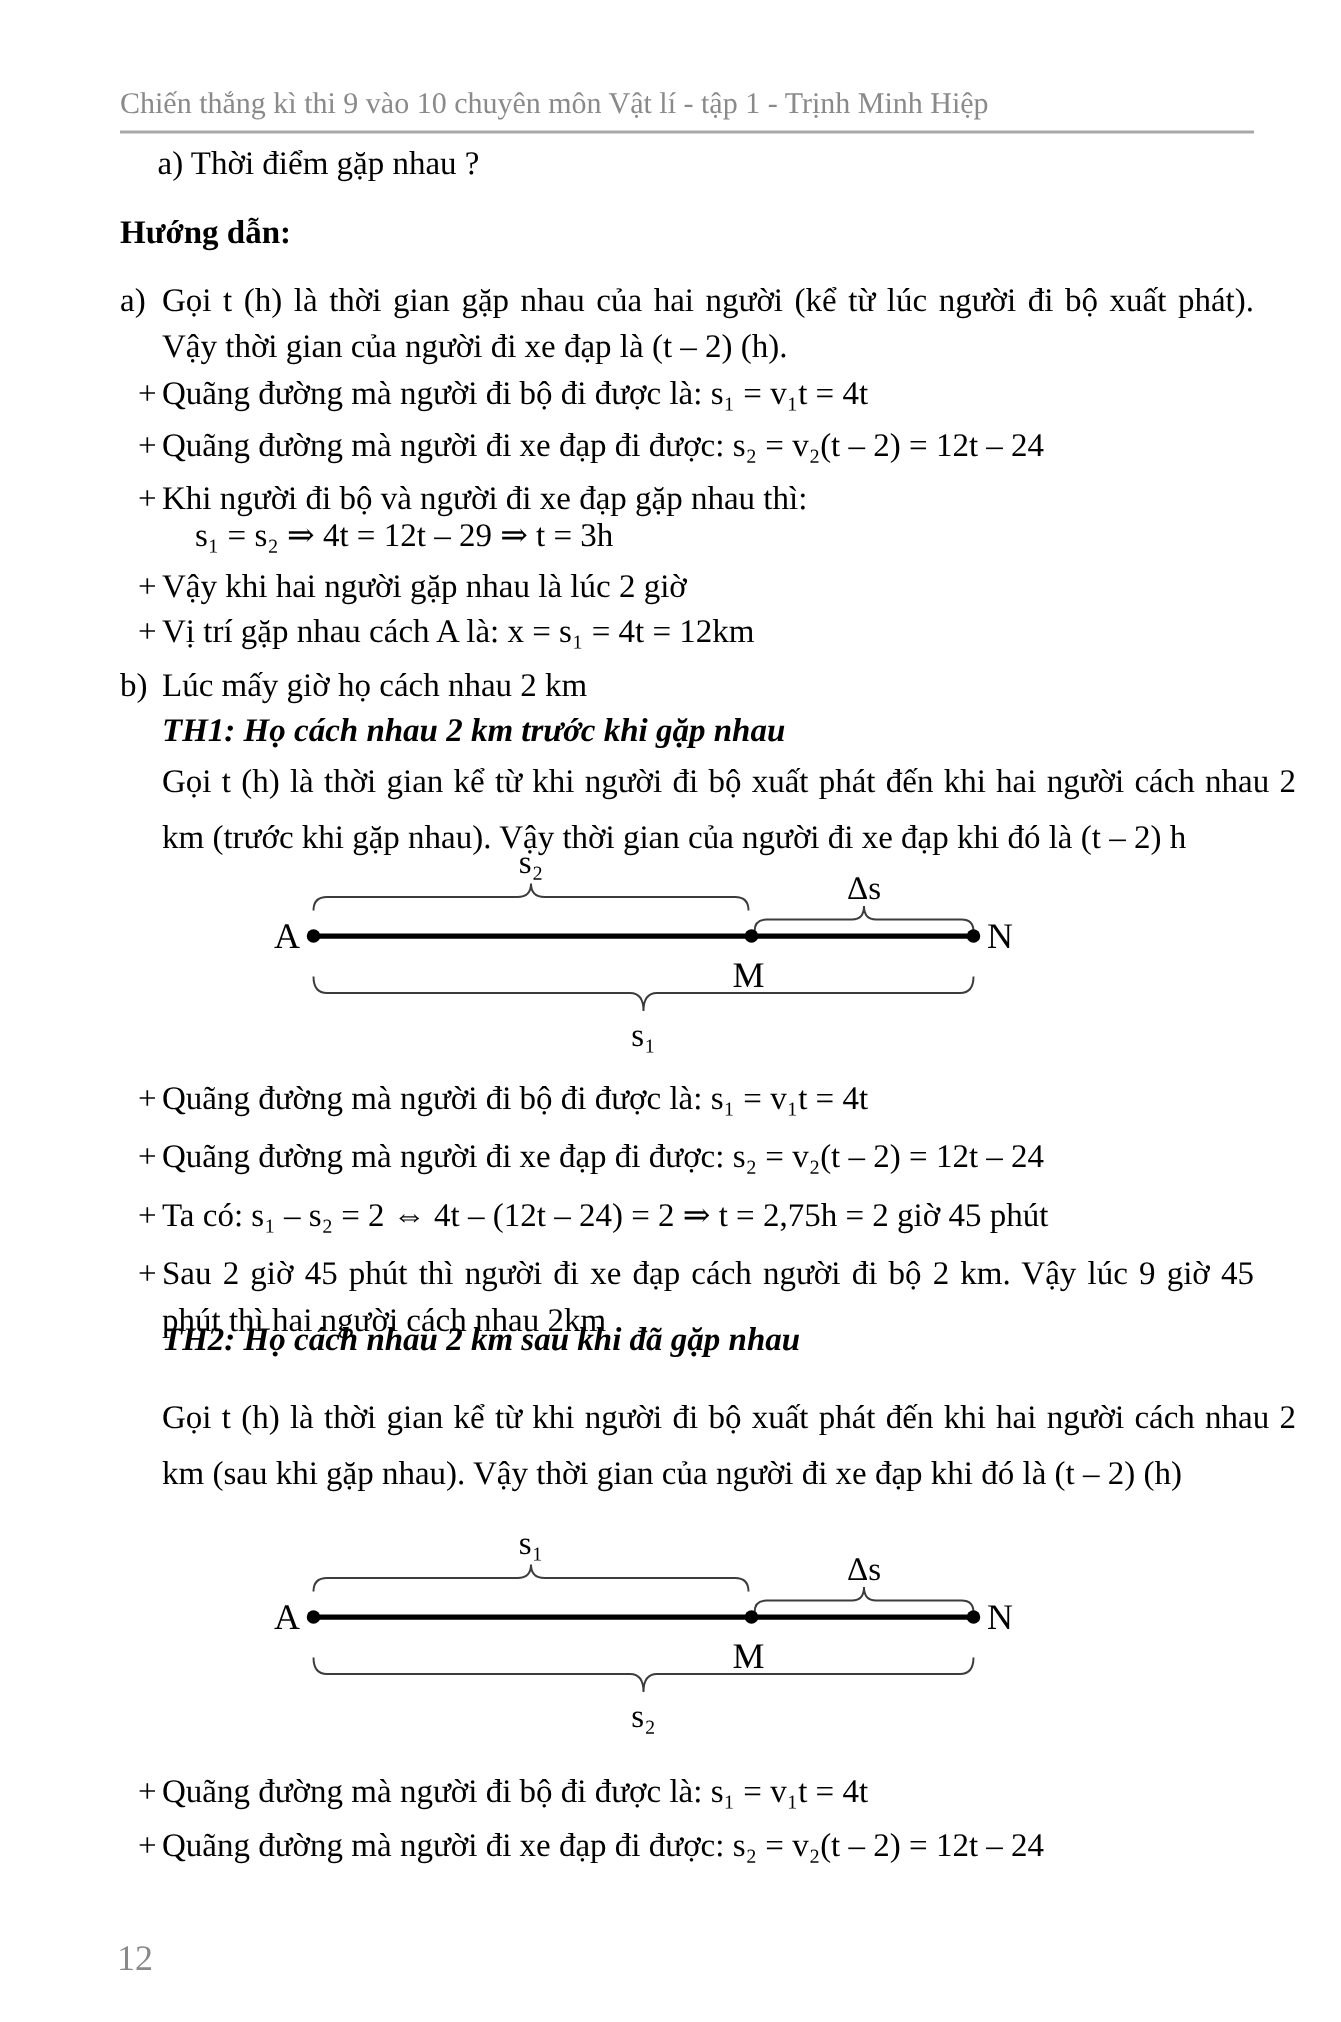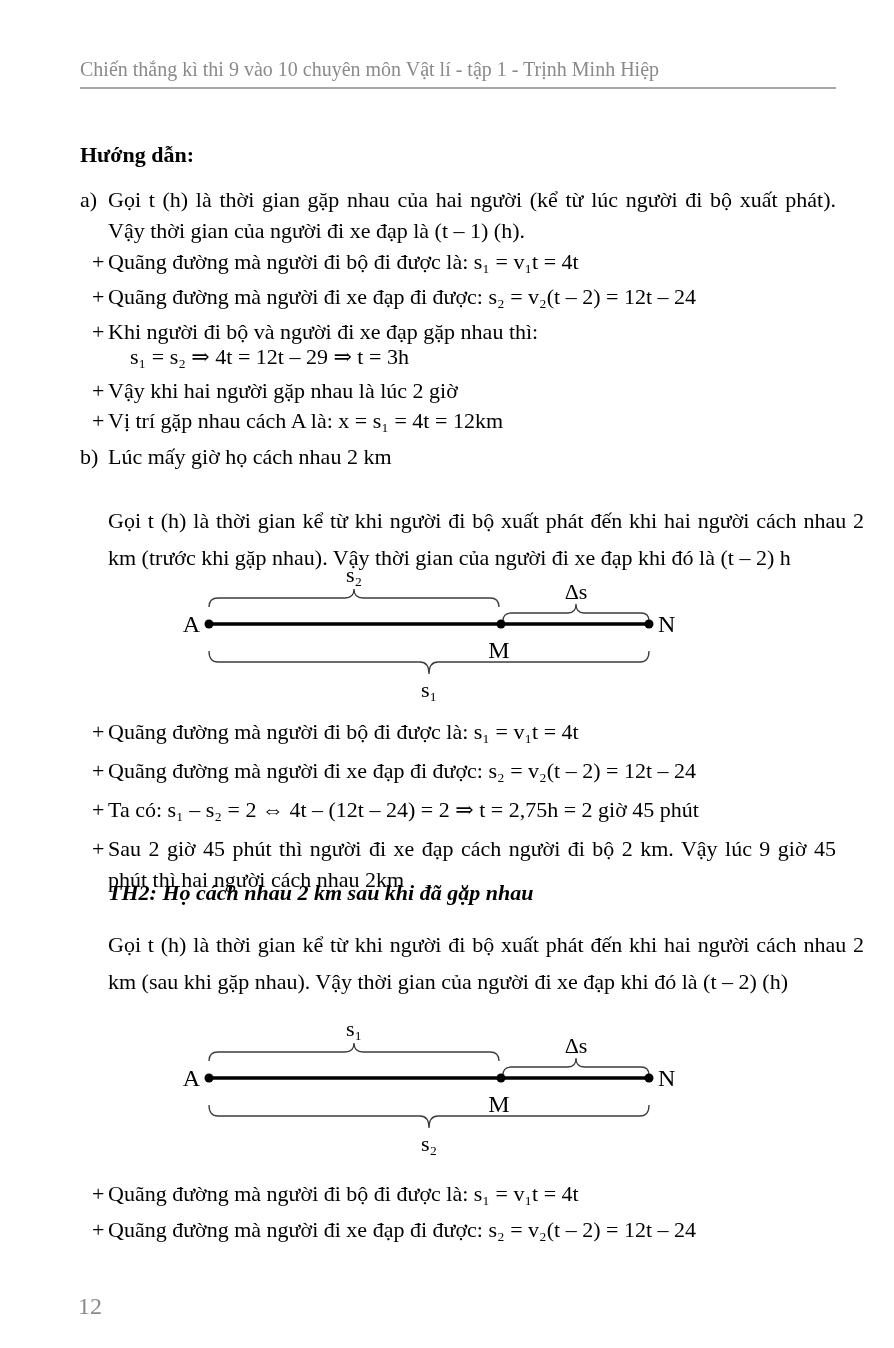--- a/index.html
+++ b/index.html
@@ -56,26 +56,27 @@
 </style>
 </head>
 <body>
 
 <div class="page">
 
   <div class="abs header">
     <span>Chiến thắng kì thi 9 vào 10 chuyên môn Vật lí - tập 1 - Trịnh Minh Hiệp</span>
   </div>
 
+  <div class="abs tline indent25" style="top:93px;">a) Thời điểm gặp nhau ?</div>
 
   <div class="abs tline bold" style="top:139px;">Hướng dẫn:</div>
 
   <div class="abs tline hang" style="top:184px;">
     <span class="marker">a)</span>
-    <span class="htext">Gọi t (h) là thời gian gặp nhau của hai người (kể từ lúc người đi bộ xuất phát). Vậy thời gian của người đi xe đạp là (t – 1) (h).</span>
+    <span class="htext">Gọi t (h) là thời gian gặp nhau của hai người (kể từ lúc người đi bộ xuất phát). Vậy thời gian của người đi xe đạp là (t – 2) (h).</span>
   </div>
 
   <div class="abs bullets" style="top:246px;">
     <div class="brow">
       <span class="bmark">+</span>
       <span class="btxt">Quãng đường mà người đi bộ đi được là: s₁ = v₁t = 4t</span>
     </div>
     <div class="brow">
       <span class="bmark">+</span>
       <span class="btxt">Quãng đường mà người đi xe đạp đi được: s₂ = v₂(t – 2) = 12t – 24</span>
@@ -93,20 +94,21 @@
       <span class="bmark">+</span>
       <span class="btxt">Vị trí gặp nhau cách A là: x = s₁ = 4t = 12km</span>
     </div>
   </div>
 
   <div class="abs tline hang" style="top:441px;">
     <span class="marker">b)</span>
     <span class="htext">Lúc mấy giờ họ cách nhau 2 km</span>
   </div>
 
+  <div class="abs tline case-head boldital" style="top:471px;">TH1: Họ cách nhau 2 km trước khi  gặp nhau</div>
   <div class="abs tline case-para" style="top:502px;">Gọi  t (h) là thời gian kể từ khi người đi bộ xuất phát đến khi hai người cách nhau 2 km (trước khi gặp nhau). Vậy thời gian của người đi xe đạp khi đó là (t – 2) h</div>
 
   <div class="abs diagram" style="top:558px;">
     <svg width="560" height="145" viewBox="0 0 560 145">
       <text class="dlabel" x="204" y="24" text-anchor="middle">s₂</text>
       <path class="brace" d="M 59 49 Q 59 40 68 40 L 195 40 Q 204 40 204 31 Q 204 40 213 40 L 340 40 Q 349 40 349 49"></path>
       <text class="dlabel" x="426" y="41" text-anchor="middle">Δs</text>
       <path class="brace" d="M 353 63 Q 353 55 361 55 L 418 55 Q 426 55 426 46 Q 426 55 434 55 L 491 55 Q 499 55 499 63"></path>
       <line class="seg" x1="59" y1="66" x2="499" y2="66"></line>
       <circle cx="59" cy="66" r="4.5"></circle>

